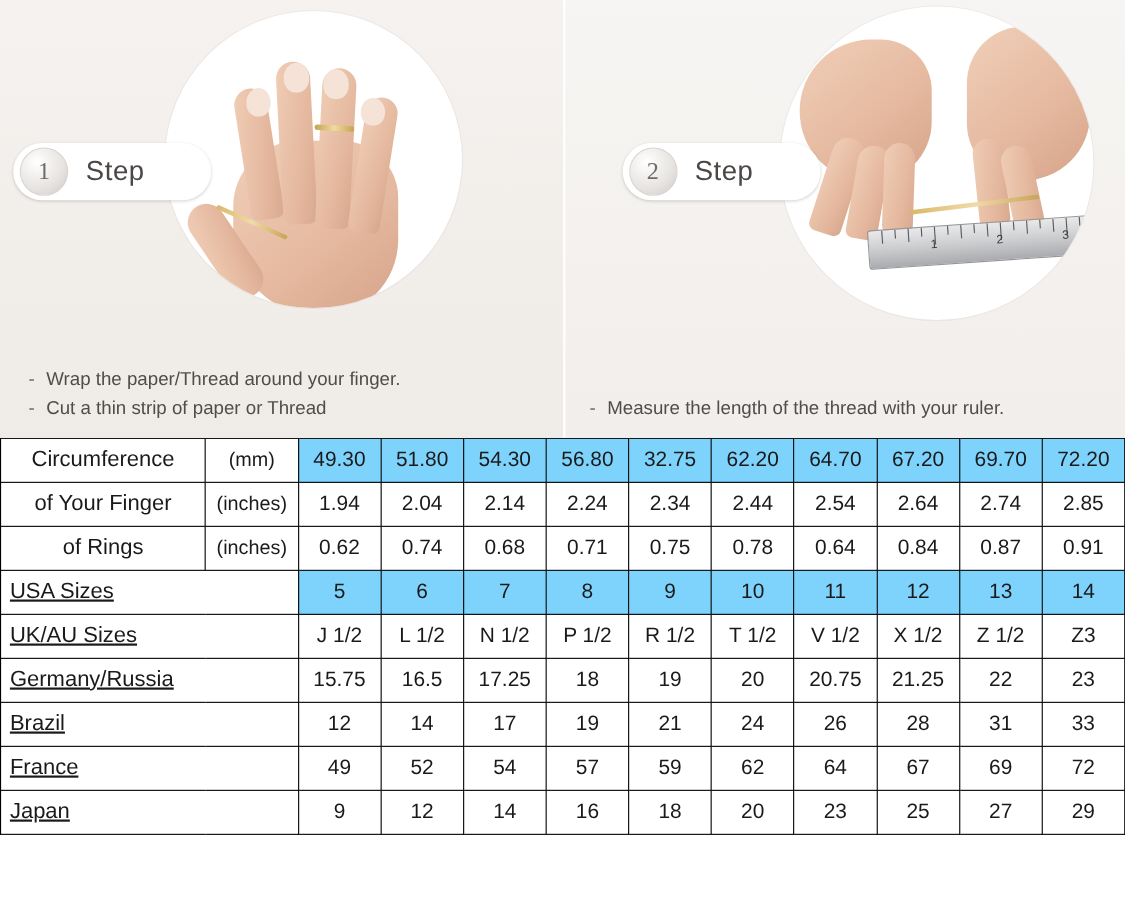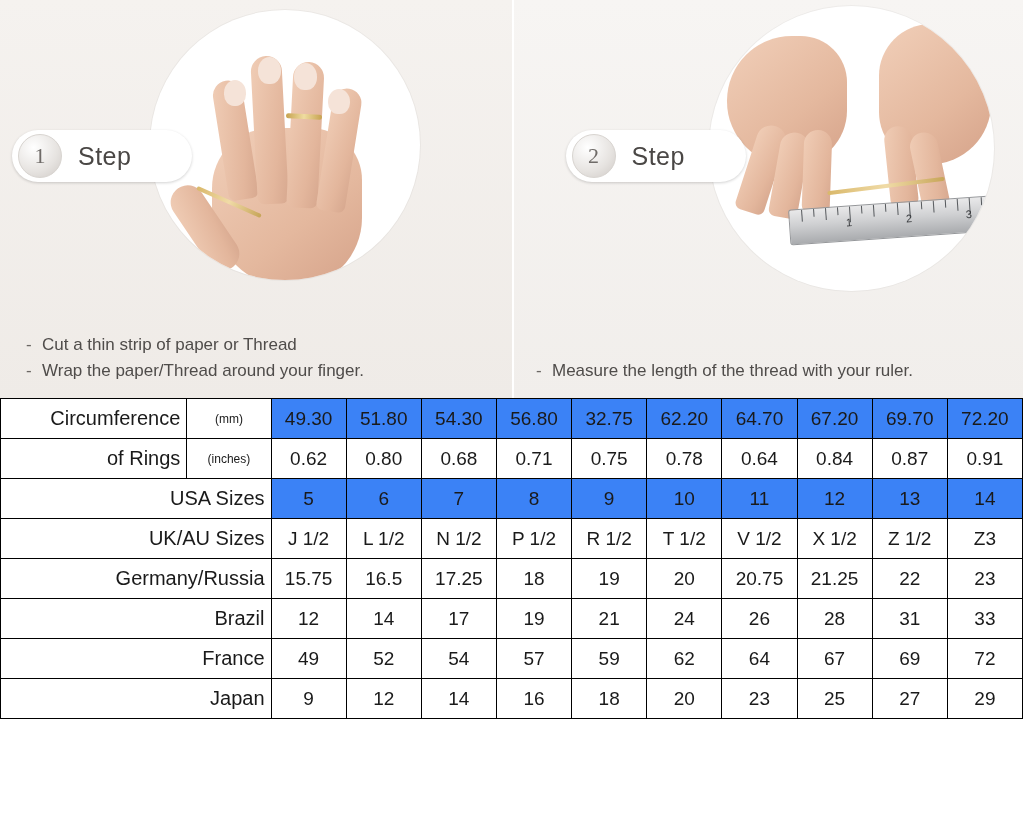--- a/index.html
+++ b/index.html
@@ -180,34 +180,35 @@
   }
   td {
     border: 1px solid #000000;
     font-size: 19px;
     text-align: center;
     height: 37px;
     color: #1a1a1a;
     font-family: "Liberation Sans", sans-serif;
   }
   td.rowlabel {
-    text-align: right;
+    text-align: center;
     font-size: 20px;
     padding: 0 6px;
   }
   td.rowlabel.leftal {
-    text-align: right;
+    text-align: left;
     padding-left: 8px;
+    text-decoration: underline;
   }
   td.unit {
-    font-size: 12px;
+    font-size: 18px;
     width: 84px;
   }
   td.shade {
-    background: #3b82f6;
+    background: #7dd3fc;
   }
 </style>
 </head>
 <body>
 
 <div class="page">
 
   <div class="steps">
 
     <div class="step-panel left">
@@ -234,22 +235,22 @@
           <div class="thread" style="left:44px; top:190px; width:70px; transform:rotate(24deg);"></div>
         </div>
       </div>
 
       <div class="step-pill">
         <div class="step-num">1</div>
         <div class="step-word">Step</div>
       </div>
 
       <div class="bullets">
+        <div><span class="dash">-</span><span>Wrap the paper/Thread around your finger.</span></div>
         <div><span class="dash">-</span><span>Cut a thin strip of paper or Thread</span></div>
-        <div><span class="dash">-</span><span>Wrap the paper/Thread around your finger.</span></div>
       </div>
     </div>
 
     <div class="step-panel right">
 
       <div class="photo-circle photo-right">
         <div class="hand2-wrap">
 
           <div class="palm" style="left:18px; top:30px; width:120px; height:130px; border-radius:70px 50px 60px 70px;"></div>
           <div class="finger" style="left:38px; top:118px; width:30px; height:90px; transform:rotate(18deg);"></div>
@@ -314,27 +315,41 @@
         <td class="shade">54.30</td>
         <td class="shade">56.80</td>
         <td class="shade">32.75</td>
         <td class="shade">62.20</td>
         <td class="shade">64.70</td>
         <td class="shade">67.20</td>
         <td class="shade">69.70</td>
         <td class="shade">72.20</td>
       </tr>
 
+      <tr>
+        <td class="rowlabel">of Your Finger</td>
+        <td class="unit">(inches)</td>
+        <td>1.94</td>
+        <td>2.04</td>
+        <td>2.14</td>
+        <td>2.24</td>
+        <td>2.34</td>
+        <td>2.44</td>
+        <td>2.54</td>
+        <td>2.64</td>
+        <td>2.74</td>
+        <td>2.85</td>
+      </tr>
 
 
       <tr>
         <td class="rowlabel">of Rings</td>
         <td class="unit">(inches)</td>
         <td>0.62</td>
-        <td>0.80</td>
+        <td>0.74</td>
         <td>0.68</td>
         <td>0.71</td>
         <td>0.75</td>
         <td>0.78</td>
         <td>0.64</td>
         <td>0.84</td>
         <td>0.87</td>
         <td>0.91</td>
       </tr>
 

